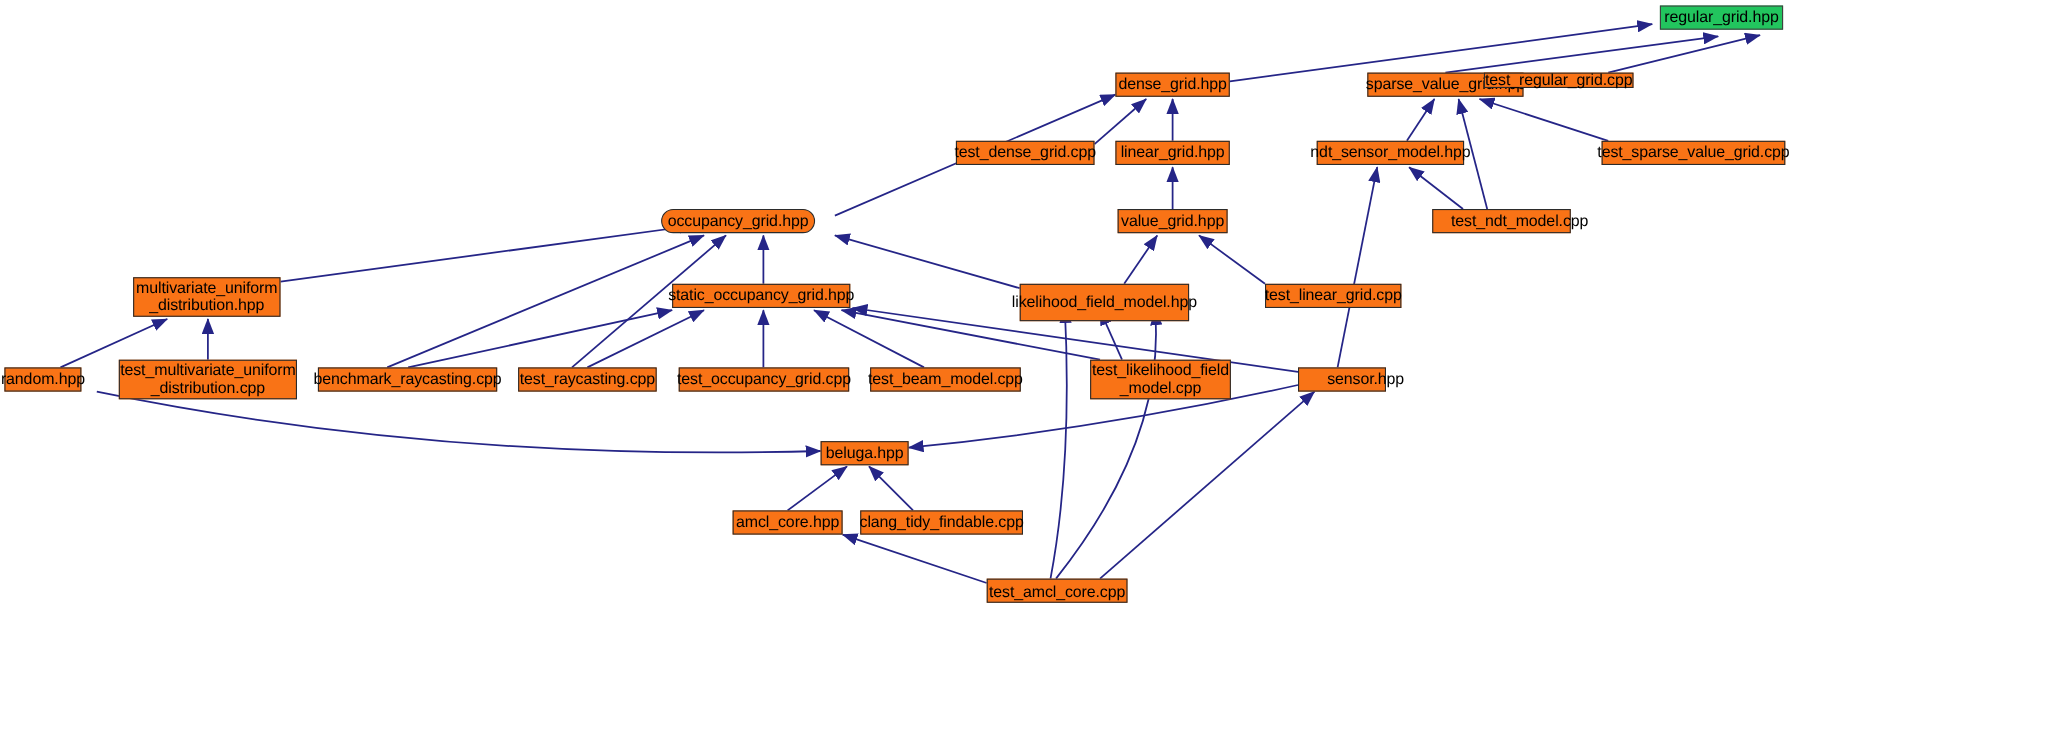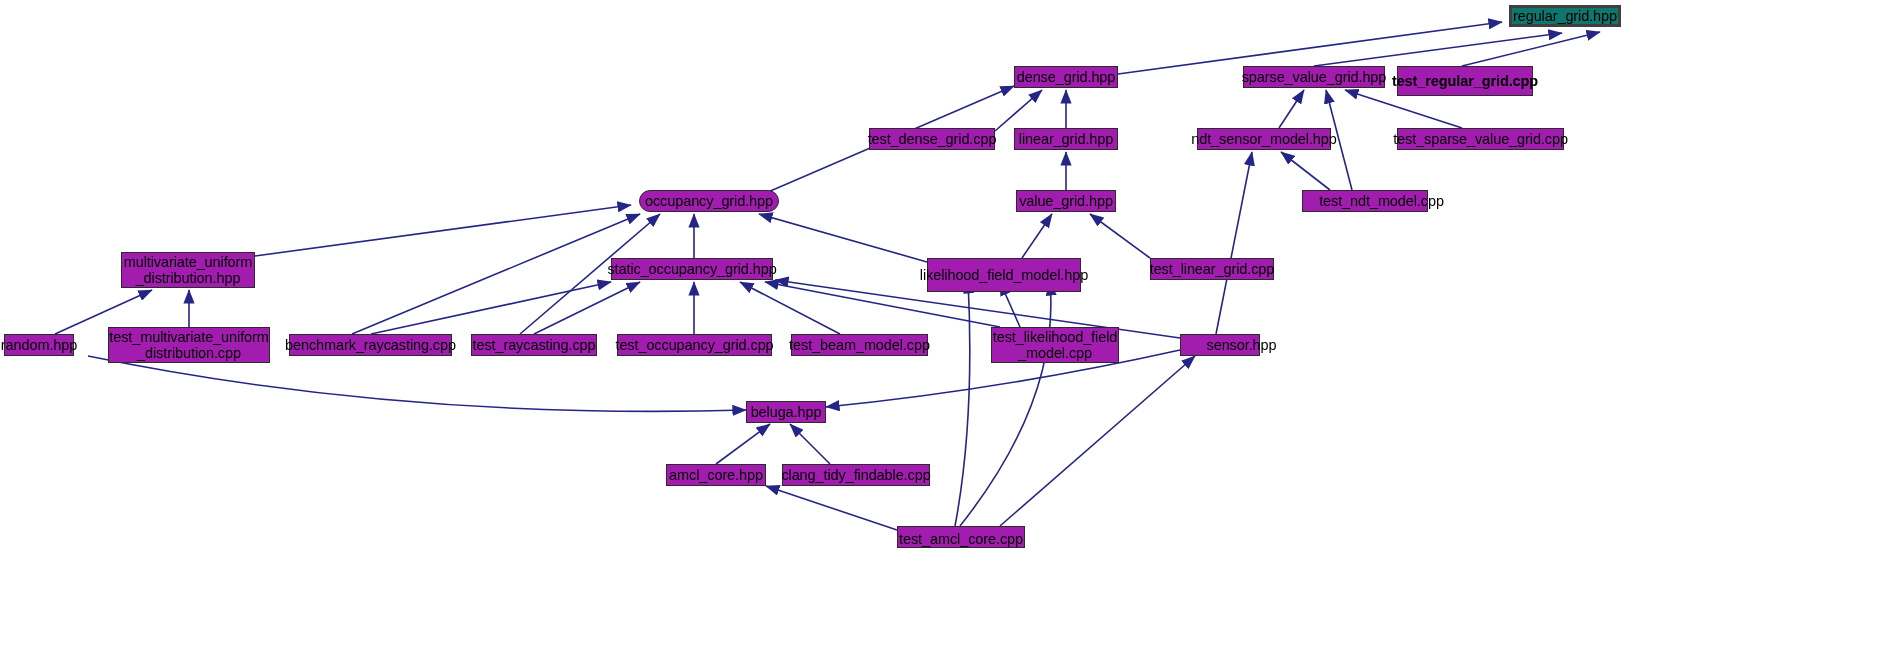--- a/index.html
+++ b/index.html
@@ -22,35 +22,35 @@
     left: 0;
     top: 0;
     width: 1880px;
     height: 664px;
     pointer-events: none;
   }
   .node {
     position: absolute;
     box-sizing: border-box;
     border: 1px solid #2b2b2b;
-    background: #a21caf;
+    background: #f97316;
     color: #000000;
     font-size: 14.5px;
     line-height: 1.12;
     display: flex;
     align-items: center;
     justify-content: center;
     text-align: center;
     white-space: pre-line;
     letter-spacing: -0.1px;
     z-index: 5;
   }
   .node.current {
-    background: #0f766e;
-    border: 3px solid #404040;
+    background: #22c55e;
+    border: 1px solid #404040;
   }
   .node-label {
     display: block;
     padding: 0 5px;
     white-space: pre-line;
   }
 </style>
 </head>
 <body>
 
@@ -97,26 +97,26 @@
         <path d="M830,464 L790,424" fill="none" stroke="#252587" stroke-width="1.6" marker-end="url(#arrowhead)"></path>
         <path d="M897,530 L766,486" fill="none" stroke="#252587" stroke-width="1.6" marker-end="url(#arrowhead)"></path>
         <path d="M1000,526 L1195,356" fill="none" stroke="#252587" stroke-width="1.6" marker-end="url(#arrowhead)"></path>
         <path d="M955,526 Q975,420 968,280" fill="none" stroke="#252587" stroke-width="1.6" marker-end="url(#arrowhead)"></path>
       </g>
   </svg>
   <div id="nodes-group">
       <div class="node current" style="left: 1509px; top: 5px; width: 112px; height: 22px;"><span class="node-label">regular_grid.hpp</span></div>
       <div class="node" style="left: 1014px; top: 66px; width: 104px; height: 22px;"><span class="node-label">dense_grid.hpp</span></div>
       <div class="node" style="left: 1243px; top: 66px; width: 142px; height: 22px;"><span class="node-label">sparse_value_grid.hpp</span></div>
-      <div class="node" style="left: 1397px; top: 66px; width: 136px; height: 30px; font-weight: bold;"><span class="node-label">test_regular_grid.cpp</span></div>
+      <div class="node" style="left: 1349px; top: 66px; width: 136px; height: 14px;"><span class="node-label">test_regular_grid.cpp</span></div>
       <div class="node" style="left: 869px; top: 128px; width: 126px; height: 22px;"><span class="node-label">test_dense_grid.cpp</span></div>
       <div class="node" style="left: 1014px; top: 128px; width: 104px; height: 22px;"><span class="node-label">linear_grid.hpp</span></div>
       <div class="node" style="left: 1197px; top: 128px; width: 134px; height: 22px;"><span class="node-label">ndt_sensor_model.hpp</span></div>
-      <div class="node" style="left: 1397px; top: 128px; width: 167px; height: 22px;"><span class="node-label">test_sparse_value_grid.cpp</span></div>
-      <div class="node" style="left: 639px; top: 190px; width: 140px; height: 22px; border-radius: 11px;"><span class="node-label">occupancy_grid.hpp</span></div>
+      <div class="node" style="left: 1456px; top: 128px; width: 167px; height: 22px;"><span class="node-label">test_sparse_value_grid.cpp</span></div>
+      <div class="node" style="left: 601px; top: 190px; width: 140px; height: 22px; border-radius: 11px;"><span class="node-label">occupancy_grid.hpp</span></div>
       <div class="node" style="left: 1016px; top: 190px; width: 100px; height: 22px;"><span class="node-label">value_grid.hpp</span></div>
       <div class="node" style="left: 1302px; top: 190px; width: 126px; height: 22px; padding-left: 33px;"><span class="node-label">test_ndt_model.cpp</span></div>
       <div class="node" style="left: 121px; top: 252px; width: 134px; height: 36px;"><span class="node-label">multivariate_uniform
 _distribution.hpp</span></div>
       <div class="node" style="left: 611px; top: 258px; width: 162px; height: 22px;"><span class="node-label">static_occupancy_grid.hpp</span></div>
       <div class="node" style="left: 927px; top: 258px; width: 154px; height: 34px;"><span class="node-label">likelihood_field_model.hpp</span></div>
       <div class="node" style="left: 1150px; top: 258px; width: 124px; height: 22px;"><span class="node-label">test_linear_grid.cpp</span></div>
       <div class="node" style="left: 4px; top: 334px; width: 70px; height: 22px;"><span class="node-label">random.hpp</span></div>
       <div class="node" style="left: 108px; top: 327px; width: 162px; height: 36px;"><span class="node-label">test_multivariate_uniform
 _distribution.cpp</span></div>

